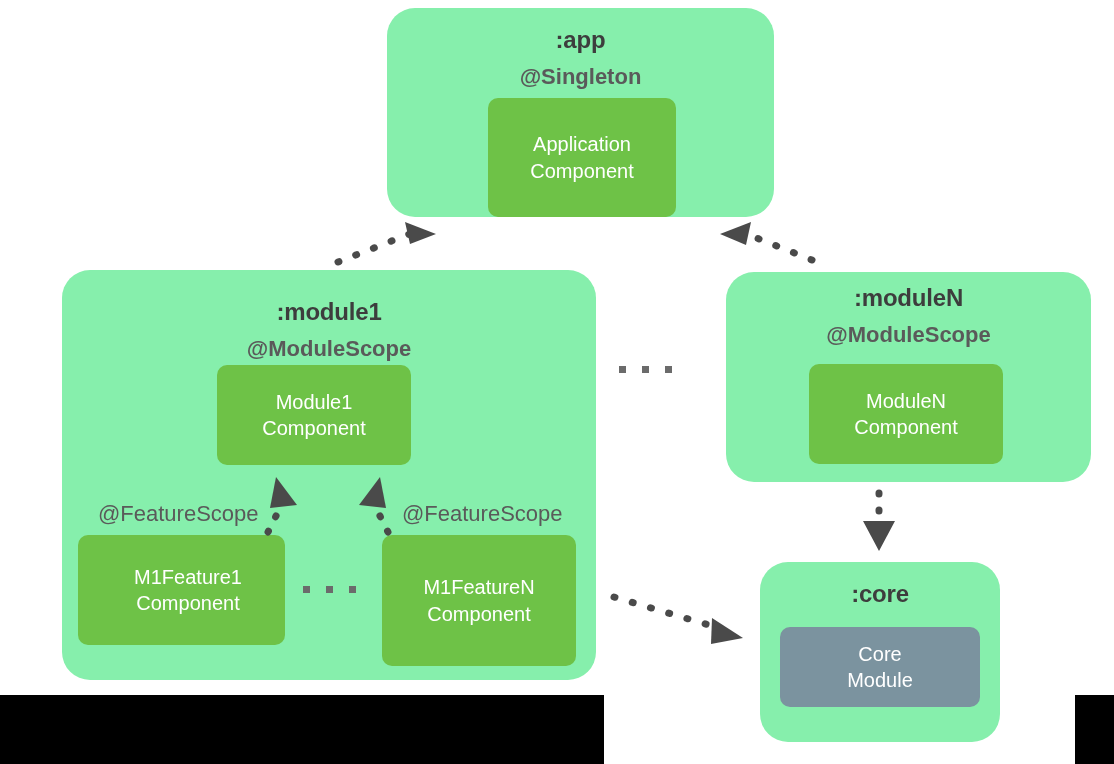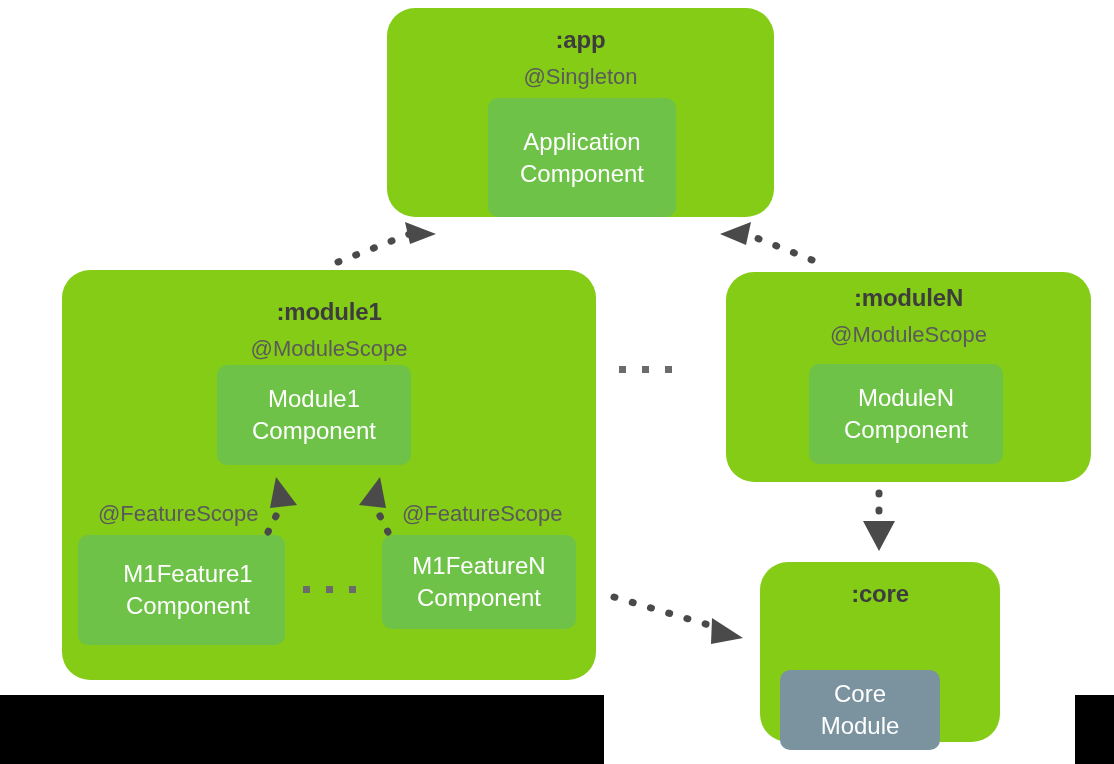--- a/index.html
+++ b/index.html
@@ -12,46 +12,46 @@
   }
   #canvas {
     position: relative;
     width: 1114px;
     height: 764px;
     background: #ffffff;
     overflow: hidden;
   }
   .module-container {
     position: absolute;
-    background: #84cc16;
+    background: #86efac;
     border-radius: 28px;
     box-sizing: border-box;
   }
   .module-title {
     text-align: center;
     font-weight: bold;
     font-size: 24px;
     color: #3d3d3d;
     letter-spacing: -0.2px;
   }
   .scope-label {
     text-align: center;
     font-size: 22px;
     color: #5a5a5a;
-    font-weight: normal;
+    font-weight: bold;
   }
   .comp-box {
     position: absolute;
     border-radius: 10px;
     display: flex;
     flex-direction: column;
     align-items: center;
     justify-content: center;
     color: #ffffff;
-    font-size: 24px;
+    font-size: 20px;
     line-height: 1.32;
     text-align: left;
   }
   .comp-box .line {
     display: block;
     white-space: nowrap;
   }
   .green { background: #6ec247; }
   .slate { background: #7b939f; }
 
@@ -113,21 +113,21 @@
     </div>
 
     <div class="scope-floating" style="left:36px; top:231px;">@FeatureScope</div>
     <div class="scope-floating" style="left:340px; top:231px;">@FeatureScope</div>
 
     <div class="comp-box green" style="left:16px; top:265px; width:194px; height:110px;padding-left:13px;">
       <span class="line">M1Feature1</span>
       <span class="line">Component</span>
     </div>
 
-    <div class="comp-box green" style="left:320px; top:265px; width:194px; height:94px;">
+    <div class="comp-box green" style="left:320px; top:265px; width:194px; height:131px;">
       <span class="line">M1FeatureN</span>
       <span class="line">Component</span>
     </div>
 
     <div class="ellipsis-dots" style="left:241px; top:316px;">
       <i></i>
       <i></i>
       <i></i>
     </div>
   </div>
@@ -136,21 +136,21 @@
     <div class="module-title" style="margin-top:12px;">:moduleN</div>
     <div class="scope-label" style="margin-top:10px;">@ModuleScope</div>
     <div class="comp-box green" style="left:83px; top:92px; width:194px; height:100px;">
       <span class="line">ModuleN</span>
       <span class="line">Component</span>
     </div>
   </div>
 
   <div class="module-container" style="left:760px; top:562px; width:240px; height:180px;">
     <div class="module-title" style="margin-top:18px;">:core</div>
-    <div class="comp-box slate" style="left:20px; top:65px; width:160px; height:80px;margin-top:43px;">
+    <div class="comp-box slate" style="left:20px; top:65px; width:200px; height:80px;">
       <span class="line">Core</span>
       <span class="line">Module</span>
     </div>
   </div>
 
   <div class="ellipsis-dots" style="left:619px; top:366px;">
     <i></i>
     <i></i>
     <i></i>
   </div>

